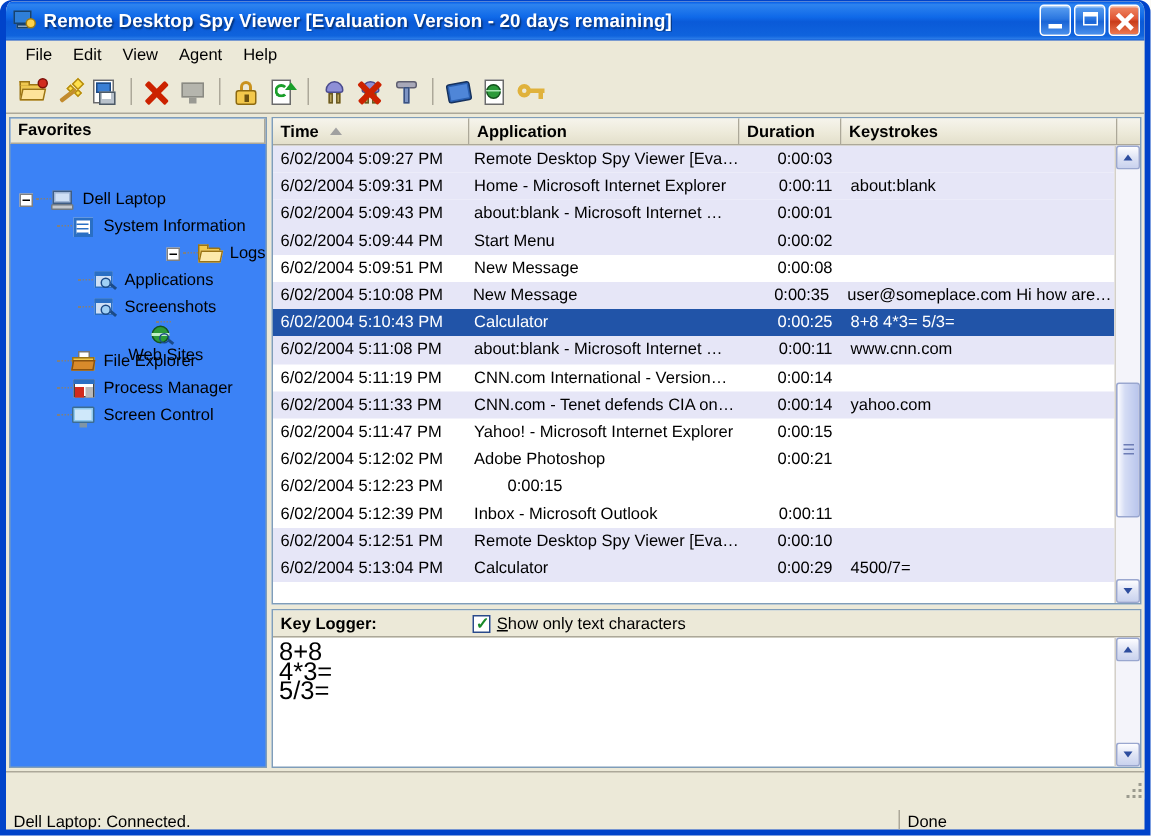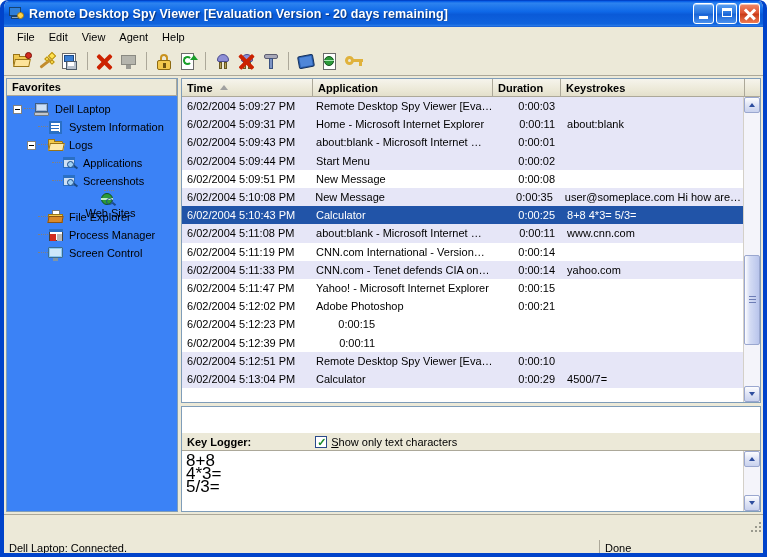--- a/index.html
+++ b/index.html
@@ -361,21 +361,21 @@
 
   
   #kl-panel {
     margin-top: 3px; flex: 1 1 auto; display: flex; flex-direction: column;
     border: 1px solid #7f9db9; box-sizing: border-box; background:#fff;
     min-height: 0;
   }
   #kl-header {
     height: 18px; background:#ece9d8; flex:0 0 auto;
     display:flex; align-items:center; border-bottom:1px solid #aca899;
-    box-sizing:border-box; padding-left:5px;margin-top:26px;
+    box-sizing:border-box; padding-left:5px;
   }
   #kl-title { font-weight:bold; font-size:11px; }
   #kl-check-wrap { display:flex; align-items:center; margin-left: 64px; }
   .checkbox {
     width:12px;height:12px;background:#fff;border:1px solid #2a4a8a;
     box-sizing:border-box; position:relative; margin-right:4px;
   }
   .checkbox .tick {
     position:absolute; left:1px; top:1px; width:9px;height:8px;
     color:#1a8a2a; font-size:11px; line-height:8px; font-weight:bold;
@@ -529,21 +529,21 @@
       </span>
     </div>
   </div>
 
   <div id="body">
 
     <div id="left-pane">
       <div id="fav-header">Favorites</div>
       <div id="tree">
 
-      <div class="tnode" style="padding-left: 0px;">
+      <div class="tnode" style="padding-left: 0px; margin-top: 24px;">
             <span class="expander"></span>
             <span class="dots"></span>
             <span class="ticon ti-laptop">
               <i class="scr">
                 <i></i>
               </i>
               <i class="kb"></i>
             </span>
             <span class="tlabel">Dell Laptop</span>
           </div>
@@ -551,21 +551,21 @@
             <span style="width: 11px; flex: 0 0 auto;"></span>
             <span class="dots"></span>
             <span class="ticon ti-sysinfo">
               <i class="w"></i>
               <i class="l1"></i>
               <i class="l2"></i>
               <i class="l3"></i>
             </span>
             <span class="tlabel">System Information</span>
           </div>
-          <div class="tnode" style="padding-left: 14px;">
+          <div class="tnode" style="padding-left: 14px; justify-content: flex-end;">
             <span class="expander"></span>
             <span class="dots"></span>
             <span class="ticon ti-folder">
               <i class="fb"></i>
               <i class="ft"></i>
               <i class="ff"></i>
             </span>
             <span class="tlabel">Logs</span>
           </div>
           <div class="tnode" style="padding-left: 28px;">
@@ -729,20 +729,21 @@
                 <div class="c-dur">0:00:21</div>
                 <div class="c-keys"></div>
               </div>
               <div class="row">
                 <div class="c-time">6/02/2004 5:12:23 PM</div>
                 <div class="c-dur">0:00:15</div>
                 <div class="c-keys"></div>
               </div>
               <div class="row">
                 <div class="c-time">6/02/2004 5:12:39 PM</div>
+                <div class="c-app">Inbox - Microsoft Outlook</div>
                 <div class="c-dur">0:00:11</div>
                 <div class="c-keys"></div>
               </div>
               <div class="row alt">
                 <div class="c-time">6/02/2004 5:12:51 PM</div>
                 <div class="c-app">Remote Desktop Spy Viewer [Eval…</div>
                 <div class="c-dur">0:00:10</div>
                 <div class="c-keys"></div>
               </div>
               <div class="row alt">

